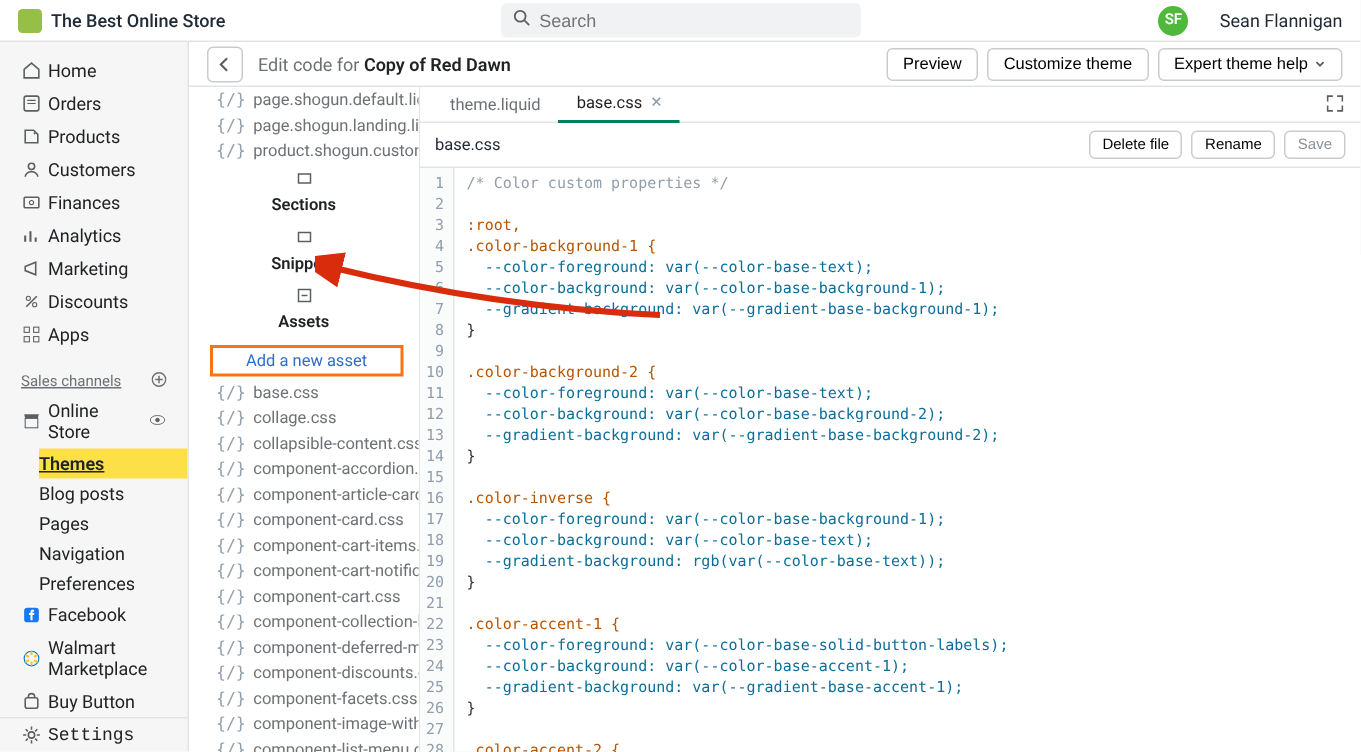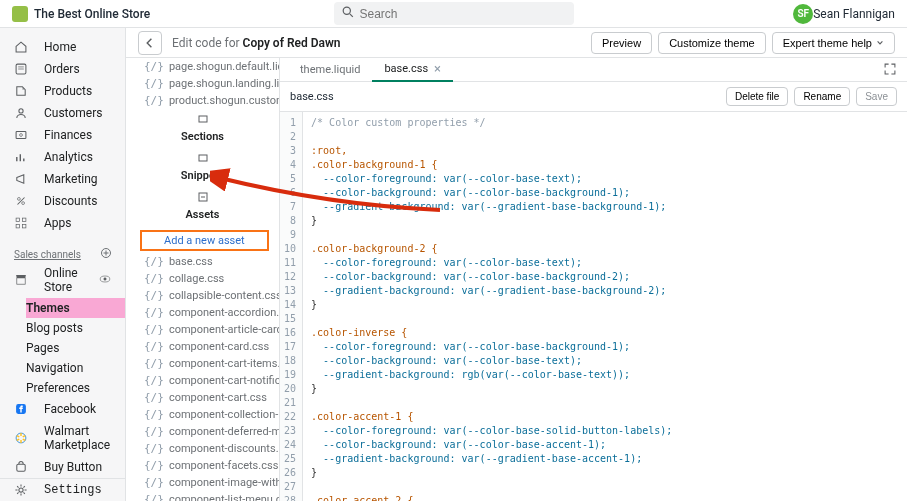--- a/index.html
+++ b/index.html
@@ -5,28 +5,28 @@
 * { margin: 0; padding: 0; box-sizing: border-box; }
 body { font-family: -apple-system, BlinkMacSystemFont, "Segoe UI", Roboto, sans-serif; font-size: 12px; color: #212b36; background: #f6f6f7; width: 907px; height: 501px; overflow: hidden; position: relative; }
 
 
 .topbar { height: 28px; background: #fff; border-bottom: 1px solid #e1e3e5; display: flex; align-items: center; padding: 0 12px; position: relative; }
 .brand { display: flex; align-items: center; gap: 6px; font-size: 12px; font-weight: 500; }
 .brand .logo { width: 16px; height: 16px; background: #95bf47; border-radius: 3px; position: relative; }
 .search-wrap { position: absolute; left: 50%; transform: translateX(-50%); width: 240px; }
 .search { display: flex; align-items: center; gap: 6px; background: #f1f2f3; border-radius: 4px; padding: 4px 8px; }
 .search input { border: none; background: transparent; outline: none; font-size: 12px; width: 100%; }
-.user { margin-left: auto; display: flex; align-items: center; gap: 0; font-size: 12px; }
+.user { margin-left: auto; display: flex; align-items: center; gap: 21px; font-size: 12px; }
 .avatar { width: 20px; height: 20px; border-radius: 50%; background: #50b83c; color: #fff; display: flex; align-items: center; justify-content: center; font-size: 10px; font-weight: 600; }
 
 
 .sidebar { position: absolute; top: 28px; left: 0; width: 126px; height: 473px; background: #f6f6f7; border-right: 1px solid #e1e3e5; overflow-y: auto; }
 .nav-group { padding: 8px 0; }
-.nav-item { display: flex; align-items: center; gap: 16px; padding: 4px 14px; font-size: 12px; color: #202223; cursor: pointer; }
-.nav-item.active { background: #f9a8d4; font-weight: 600; }
+.nav-item { display: flex; align-items: center; gap: 4px; padding: 4px 14px; font-size: 12px; color: #202223; cursor: pointer; }
+.nav-item.active { background: #fde047; font-weight: 600; text-decoration: underline; }
 .nav-item .icon { width: 14px; height: 14px; display: flex; align-items: center; justify-content: center; color: #5c5f62; flex-shrink: 0; }
 .nav-section-title { font-size: 10px; color: #6d7175; padding: 6px 14px 2px; display: flex; align-items: center; justify-content: space-between; text-decoration: underline; }
 .nav-sub { padding-left: 26px; font-size: 11px; }
 .nav-sub .nav-item { padding: 3px 14px 3px 0; }
 .settings-item { position: absolute; bottom: 0; left: 0; right: 0; border-top: 1px solid #e1e3e5; font-family: Liberation Mono, monospace; }
 
 
 .editor-header { position: absolute; top: 28px; left: 126px; right: 0; height: 30px; background: #fff; border-bottom: 1px solid #e1e3e5; display: flex; align-items: center; padding: 0 12px; gap: 10px; }
 .back-btn { width: 24px; height: 24px; border: 1px solid #c9cccf; border-radius: 4px; display: flex; align-items: center; justify-content: center; cursor: pointer; }
 .editor-title { font-size: 12px; color: #6d7175; }

